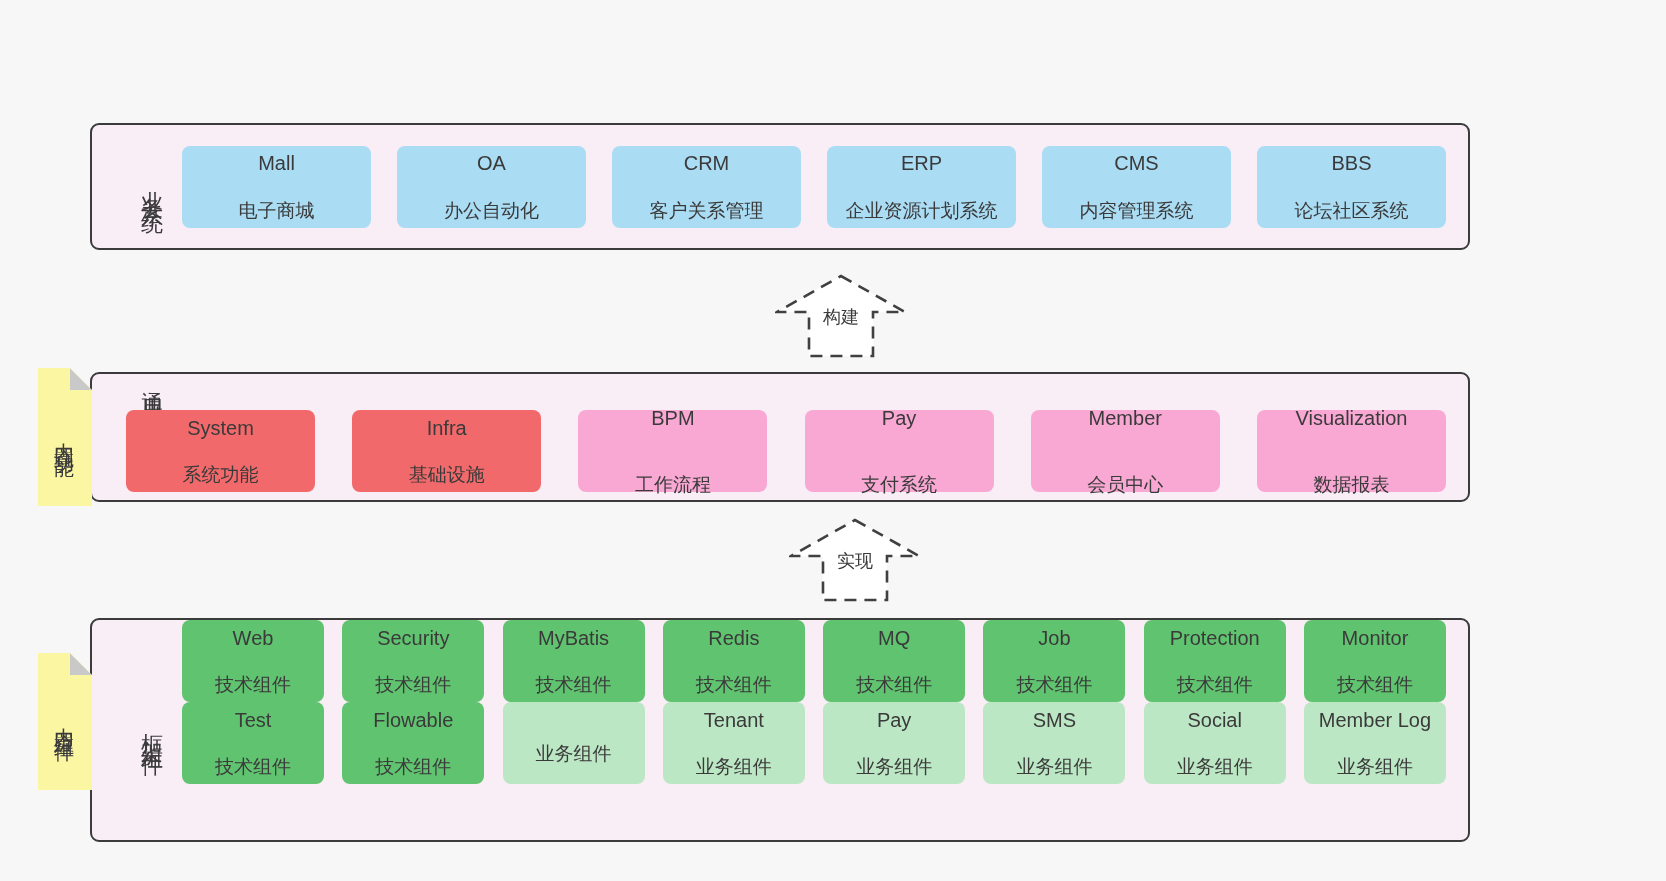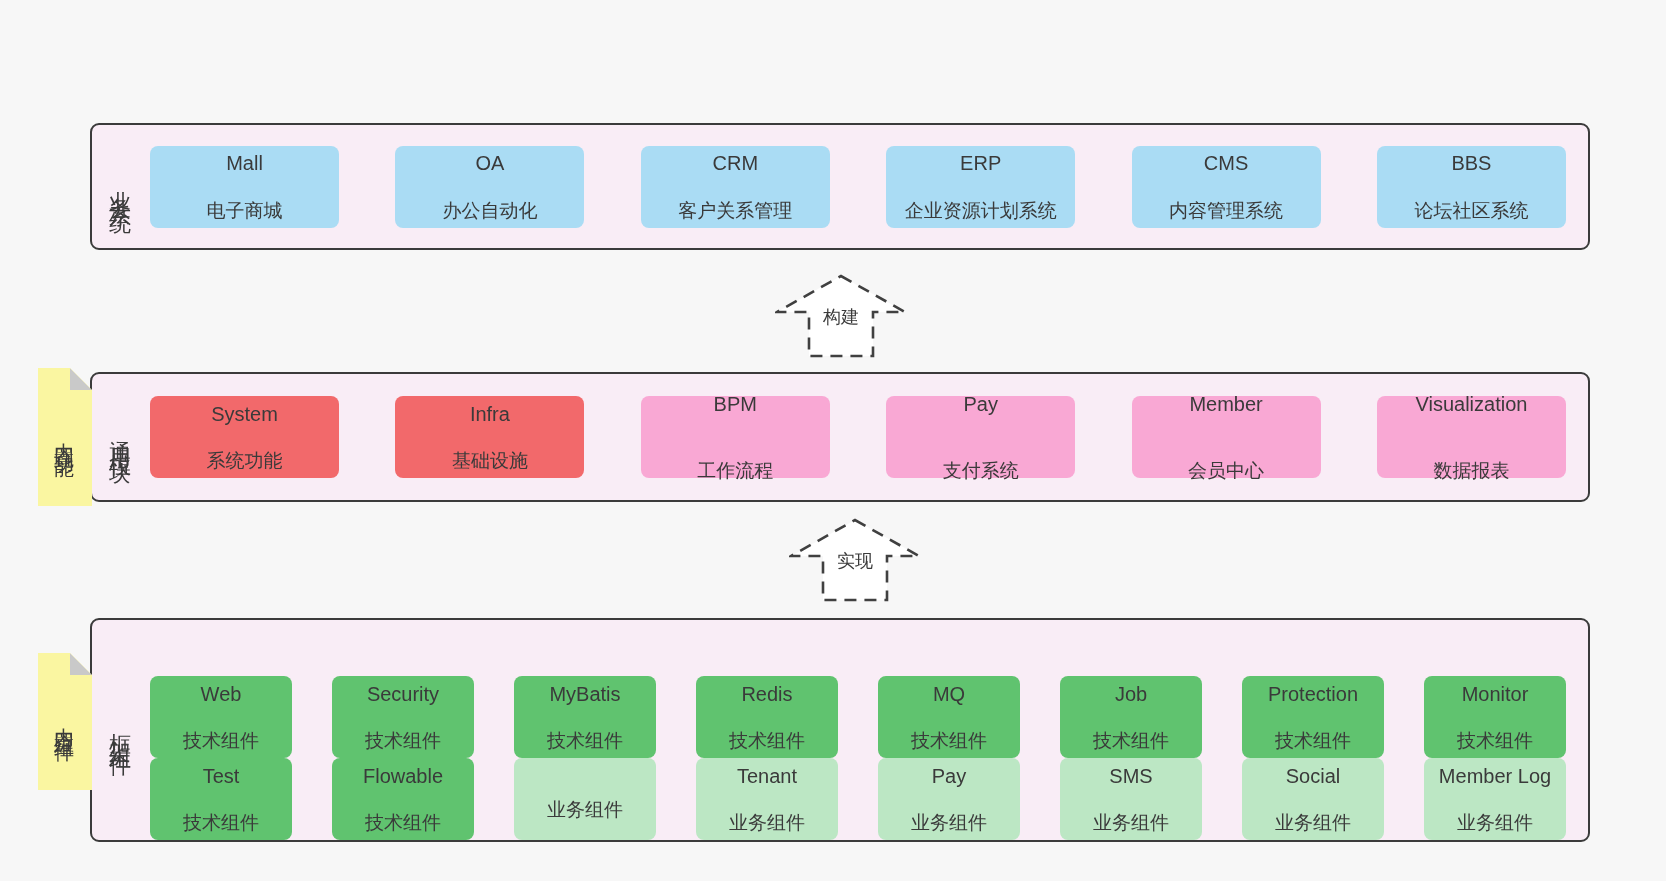--- a/index.html
+++ b/index.html
@@ -10,28 +10,29 @@
     color: #3a3a3a;
     position: relative;
     overflow: hidden;
   }
   .canvas { position: absolute; inset: 0; }
 
   
   .band {
     position: absolute;
     left: 90px;
-    width: 1500px;
+    width: 1380px;
     background: #f9edf6;
     border: 2px solid #3b3b3b;
     border-radius: 9px;
     display: flex;
+    padding-left: 32px;
   }
   .band-business   { top: 123px; height: 127px; }
-  .band-modules    { top: 372px; height: 130px; }
+  .band-modules    { top: 372px; height: 130px; flex-direction: column; }
   .band-components { top: 618px; height: 224px; }
 
   .band-label {
     width: 56px;
     display: flex;
     align-items: center;
     justify-content: center;
     writing-mode: vertical-rl;
     text-orientation: upright;
     font-size: 22px;
@@ -43,21 +44,21 @@
     flex: 1;
     display: flex;
     align-items: center;
     justify-content: space-between;
     padding: 0 22px 0 2px;
   }
   .band-rows {
     flex: 1;
     display: flex;
     flex-direction: column;
-    justify-content: flex-end;
+    justify-content: flex-start;
     padding: 0 22px 0 2px;
   }
   .row {
     display: flex;
     justify-content: space-between;
   }
 
   
   .node {
     border-radius: 8px;

